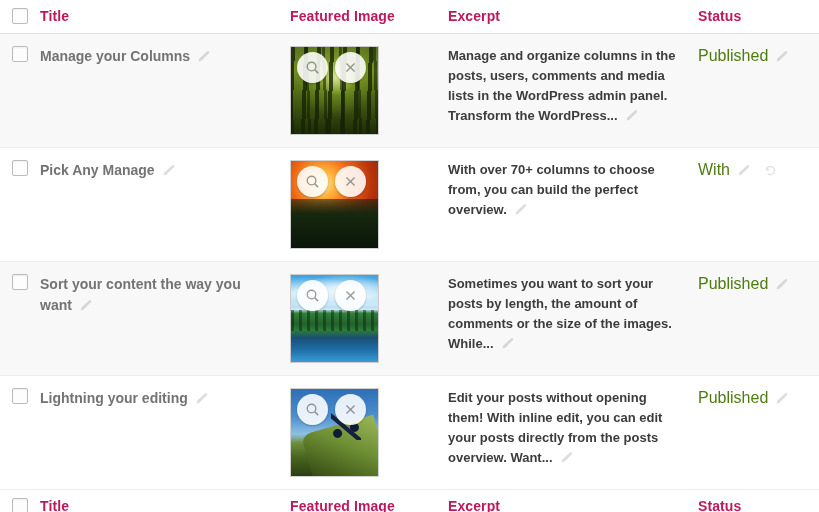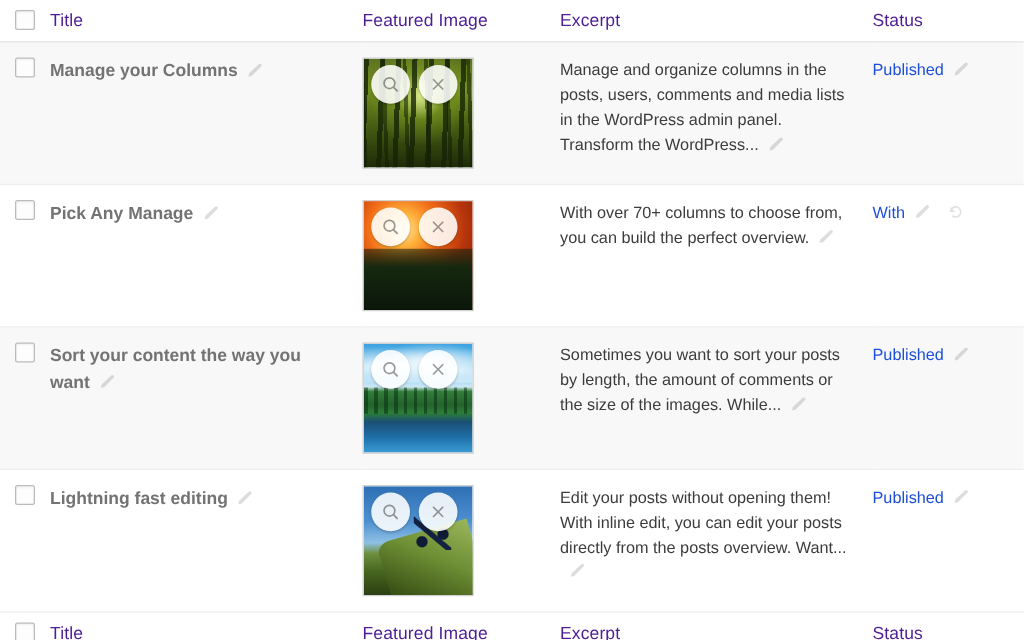--- a/index.html
+++ b/index.html
@@ -33,24 +33,24 @@
   .head-row td,
   .foot-row td {
     padding: 8px 0 9px 0;
     vertical-align: middle;
     background: #ffffff;
   }
   .head-row { border-bottom: 1px solid #e1e1e1; }
   .foot-row { border-top: 1px solid #e1e1e1; }
 
   .col-head-link {
-    color: #4c1d95;
+    color: #be185d;
     font-size: 14px;
     text-decoration: none;
-    font-weight: normal;
+    font-weight: bold;
     letter-spacing: 0.1px;
     cursor: pointer;
   }
 
   
   .cb-wrap {
     padding-left: 12px;
   }
   .cb {
     -webkit-appearance: none;
@@ -214,26 +214,27 @@
     cursor: pointer;
   }
   .badge svg { display: block; opacity: 0.55; }
 
   
   .excerpt-cell { padding-right: 16px !important; }
   .excerpt-text {
     color: #3c3c3c;
     font-size: 13px;
     line-height: 20px;
+    font-weight: bold;
   }
 
   
   .status-text {
-    color: #1d4ed8;
-    font-size: 13px;
+    color: #4d7c0f;
+    font-size: 16px;
     line-height: 20px;
     white-space: nowrap;
   }
 </style>
 </head>
 <body>
 
 <table class="list-table">
   <colgroup>
     <col class="col-cb">
@@ -396,21 +397,21 @@
       </td>
     </tr>
 
     <tr class="data-row row-plain">
       <td>
         <div class="cb-wrap">
           <input type="checkbox" class="cb" style="">
         </div>
       </td>
       <td class="title-cell">
-        <a class="post-title">Lightning fast editing</a><span class="pencil"><svg width="13" height="13" viewBox="0 0 16 16">
+        <a class="post-title">Lightning your editing</a><span class="pencil"><svg width="13" height="13" viewBox="0 0 16 16">
               <path d="M12.3 1.7a1.6 1.6 0 0 1 2.3 2.3L5.4 13.2 2 14l.8-3.4 9.5-8.9z" fill="#333"></path>
             </svg></span>
       </td>
       <td>
         <div class="thumb">
           <div class="scene sc-bike"></div>
           <div class="thumb-actions">
             <span class="badge">
               <svg width="15" height="15" viewBox="0 0 16 16">
                   <circle cx="7" cy="7" r="4.6" fill="none" stroke="#444" stroke-width="1.4"></circle>

